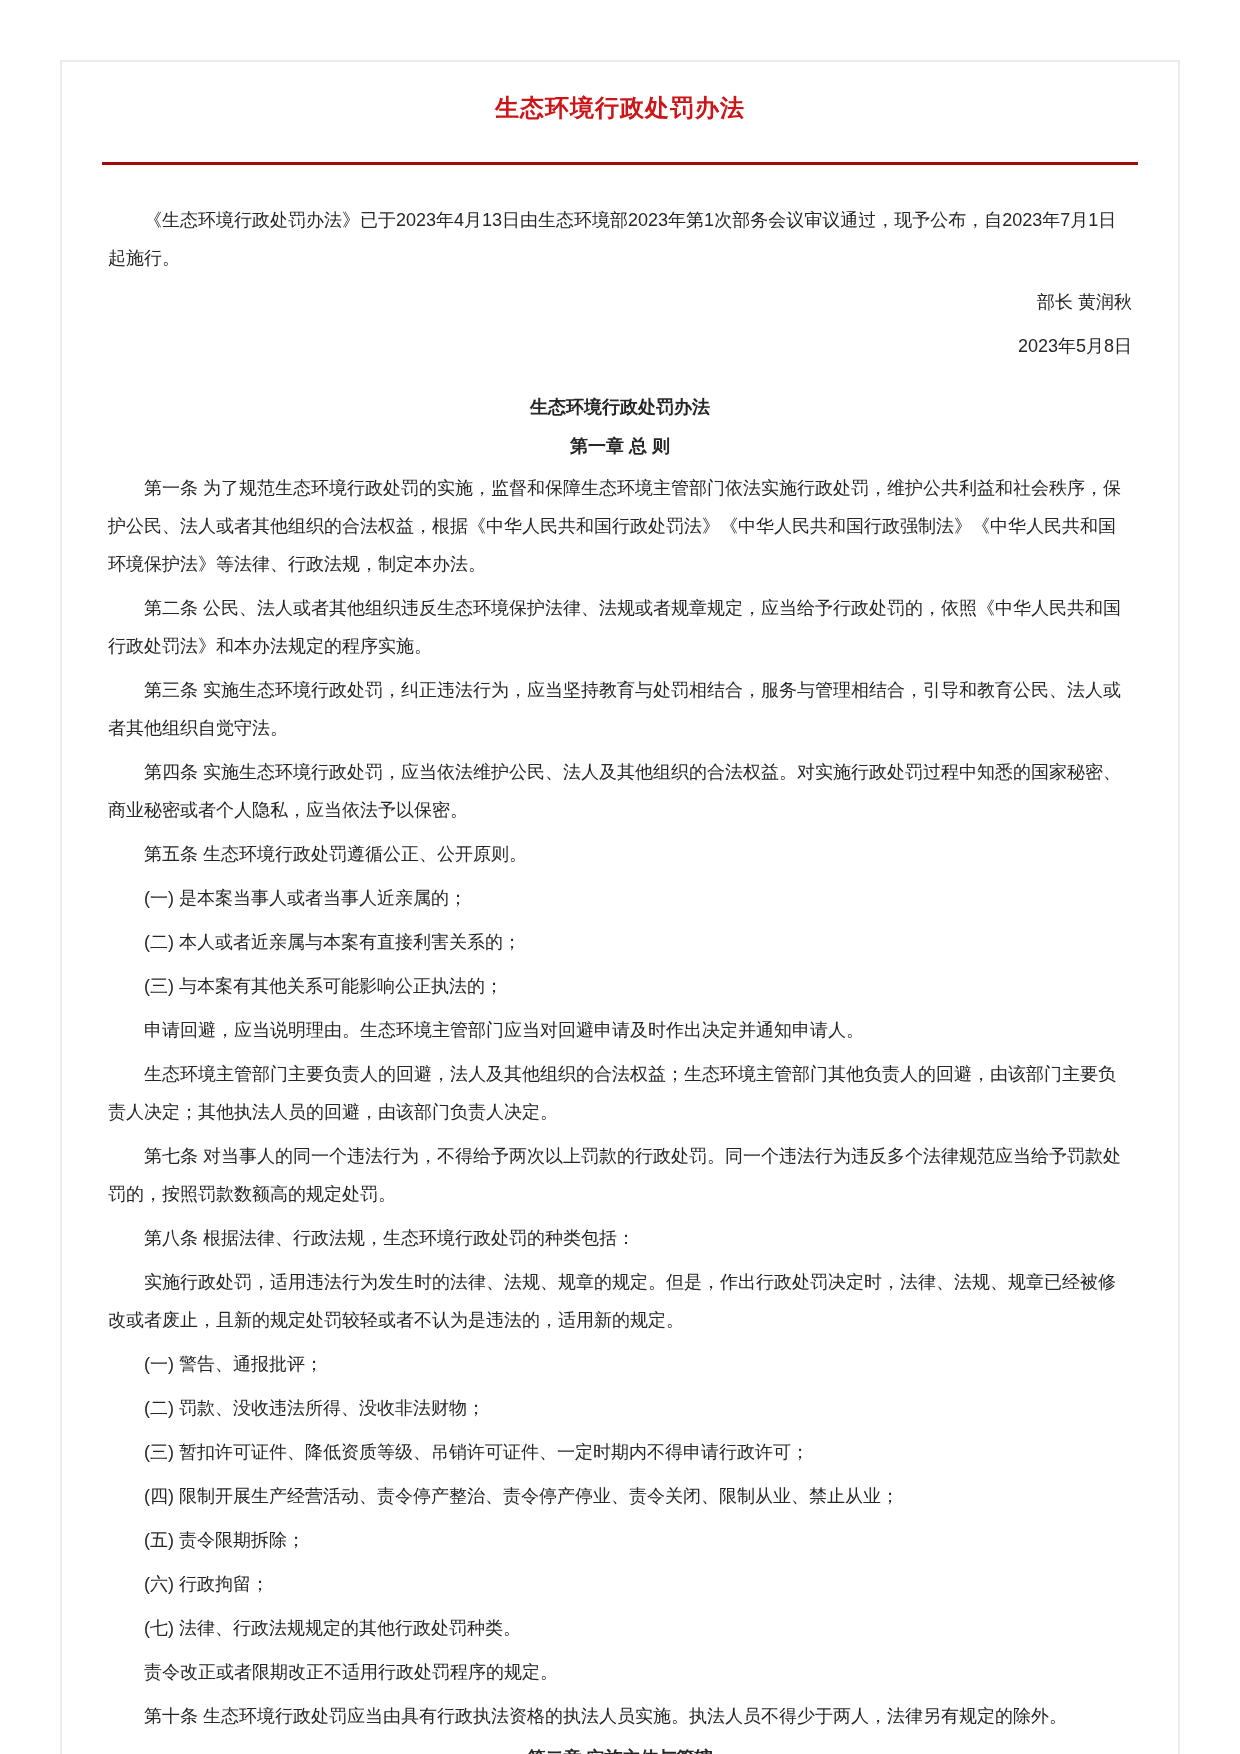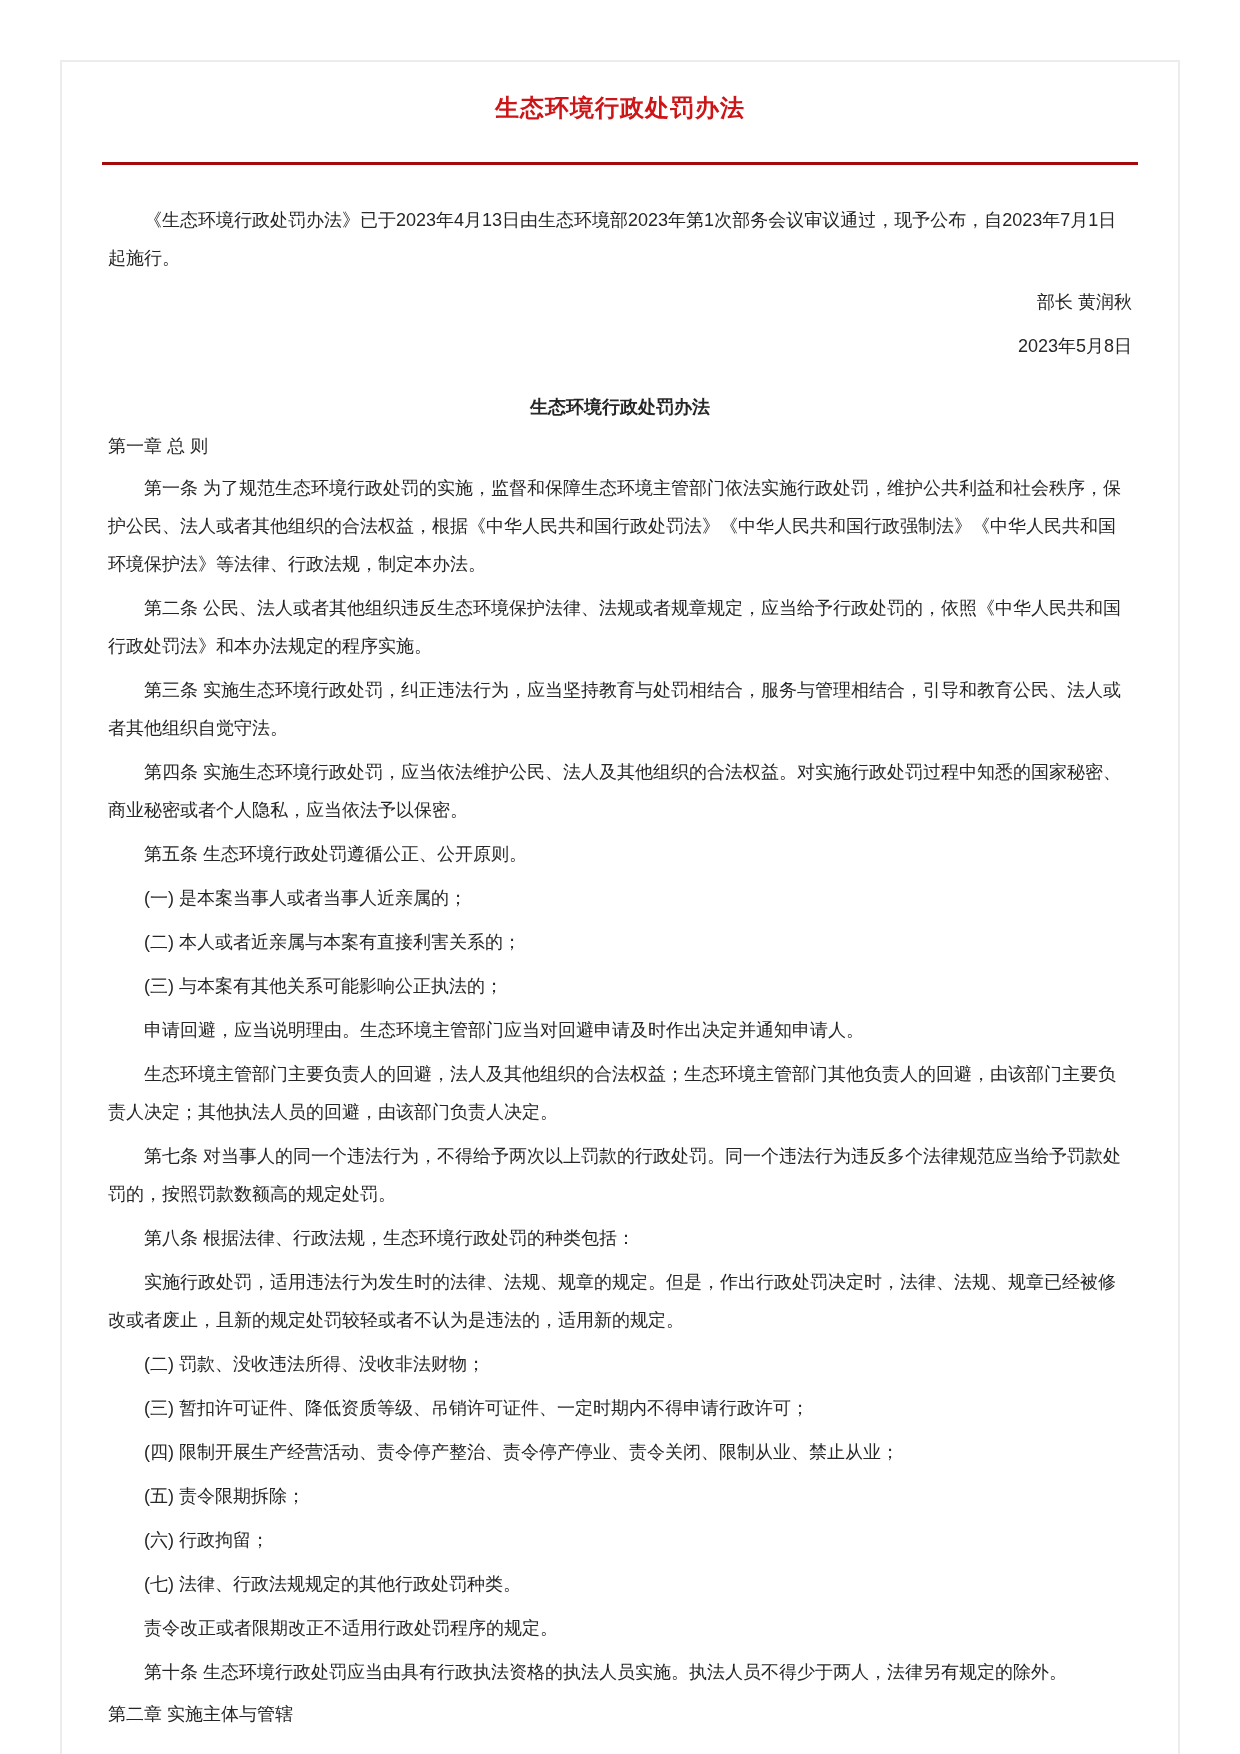--- a/index.html
+++ b/index.html
@@ -39,22 +39,22 @@
   }
   .indent { text-indent: 2em; }
   .right { text-align: right; }
   .doc-title {
     margin-top: 26px;
     text-align: center;
     font-weight: bold;
     line-height: 32px;
   }
   .para.chapter {
-    text-align: left;
-    font-weight: normal;
+    text-align: center;
+    font-weight: bold;
     text-indent: 0;
     line-height: 34px;
   }
   .para.article .term { font-weight: normal; }
 </style>
 </head>
 <body>
 
 <div class="page">
   <h1 class="doc-main-title" style="color: rgb(205, 20, 23);">生态环境行政处罚办法</h1>
@@ -76,20 +76,21 @@
         <p class="para indent article"><b class="term">第四条</b><span> 实施生态环境行政处罚，应当依法维护公民、法人及其他组织的合法权益。对实施行政处罚过程中知悉的国家秘密、商业秘密或者个人隐私，应当依法予以保密。</span></p>
         <p class="para indent article"><b class="term">第五条</b><span> 生态环境行政处罚遵循公正、公开原则。</span></p>
         <p class="para indent item"><span>(一) 是本案当事人或者当事人近亲属的；</span></p>
         <p class="para indent item"><span>(二) 本人或者近亲属与本案有直接利害关系的；</span></p>
         <p class="para indent item"><span>(三) 与本案有其他关系可能影响公正执法的；</span></p>
         <p class="para indent plain"><span>申请回避，应当说明理由。生态环境主管部门应当对回避申请及时作出决定并通知申请人。</span></p>
         <p class="para indent plain"><span>生态环境主管部门主要负责人的回避，法人及其他组织的合法权益；生态环境主管部门其他负责人的回避，由该部门主要负责人决定；其他执法人员的回避，由该部门负责人决定。</span></p>
         <p class="para indent article"><b class="term">第七条</b><span> 对当事人的同一个违法行为，不得给予两次以上罚款的行政处罚。同一个违法行为违反多个法律规范应当给予罚款处罚的，按照罚款数额高的规定处罚。</span></p>
         <p class="para indent article"><b class="term">第八条</b><span> 根据法律、行政法规，生态环境行政处罚的种类包括：</span></p>
         <p class="para indent plain"><span>实施行政处罚，适用违法行为发生时的法律、法规、规章的规定。但是，作出行政处罚决定时，法律、法规、规章已经被修改或者废止，且新的规定处罚较轻或者不认为是违法的，适用新的规定。</span></p>
+        <p class="para indent item"><span>(一) 警告、通报批评；</span></p>
         <p class="para indent item"><span>(二) 罚款、没收违法所得、没收非法财物；</span></p>
         <p class="para indent item"><span>(三) 暂扣许可证件、降低资质等级、吊销许可证件、一定时期内不得申请行政许可；</span></p>
         <p class="para indent item"><span>(四) 限制开展生产经营活动、责令停产整治、责令停产停业、责令关闭、限制从业、禁止从业；</span></p>
         <p class="para indent item"><span>(五) 责令限期拆除；</span></p>
         <p class="para indent item"><span>(六) 行政拘留；</span></p>
         <p class="para indent item"><span>(七) 法律、行政法规规定的其他行政处罚种类。</span></p>
         <p class="para indent plain"><span>责令改正或者限期改正不适用行政处罚程序的规定。</span></p>
         <p class="para indent article"><b class="term">第十条</b><span> 生态环境行政处罚应当由具有行政执法资格的执法人员实施。执法人员不得少于两人，法律另有规定的除外。</span></p>
         <p class="para indent chapter"><span>第二章 实施主体与管辖</span></p>
       </div>

